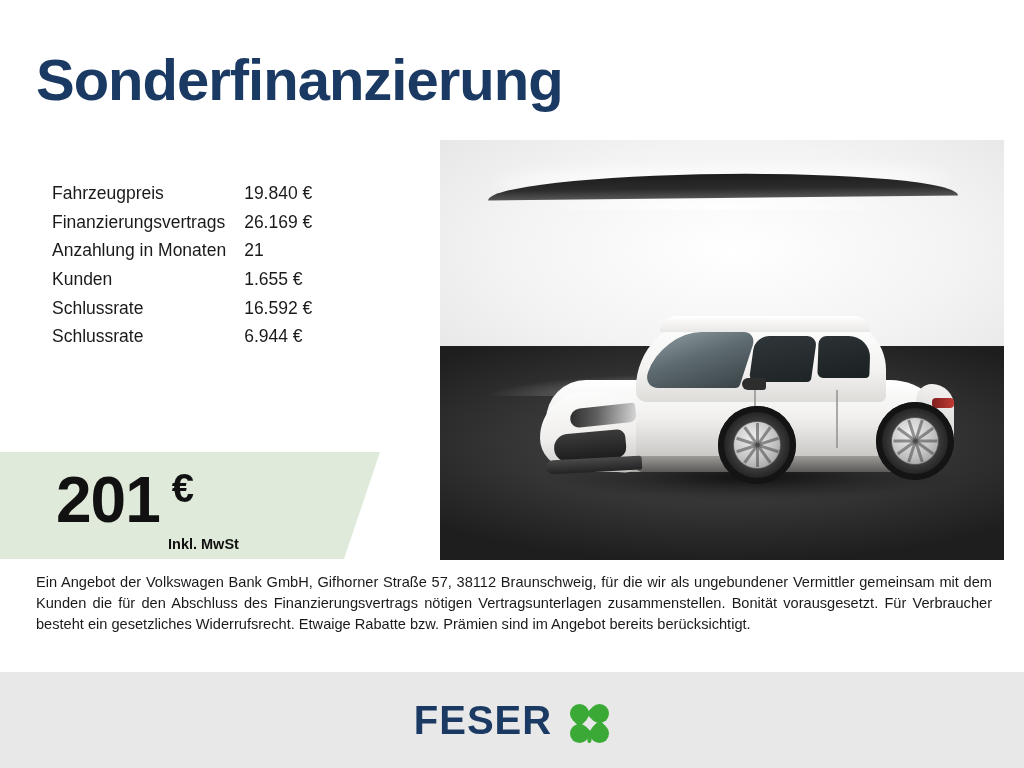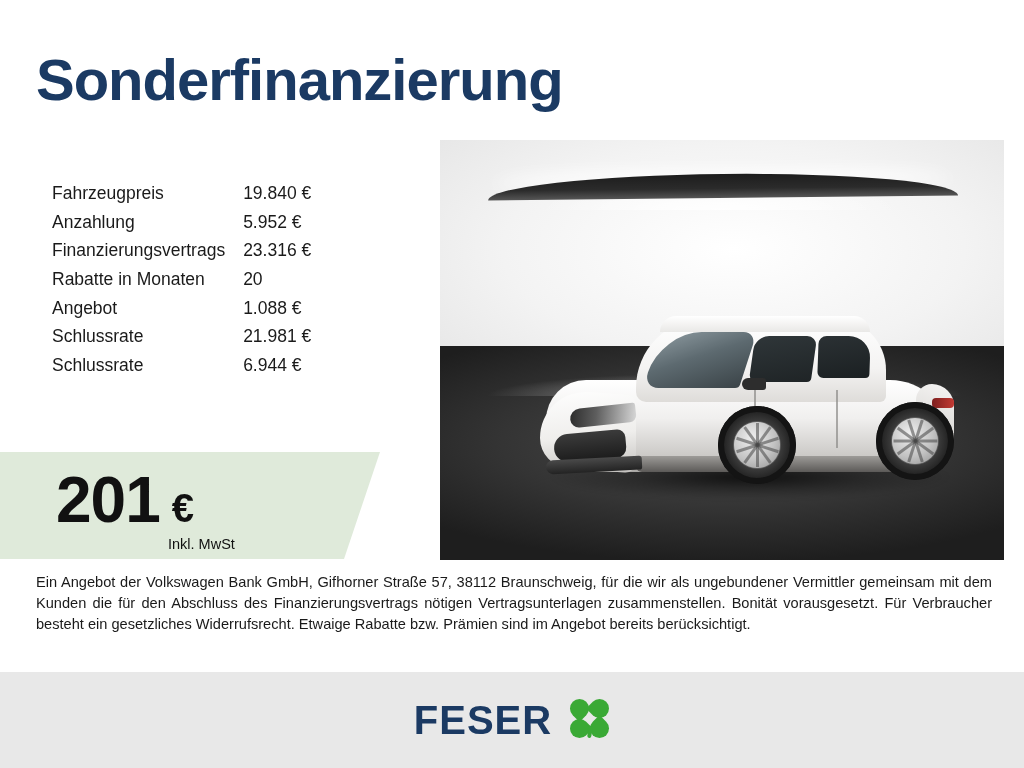--- a/index.html
+++ b/index.html
@@ -65,21 +65,20 @@
     width: 380px;
     height: 107px;
     background: #dfeada;
     clip-path: polygon(0 0, 380px 0, 344px 107px, 0 107px);
   }
   .price-row {
     position: absolute;
     left: 56px;
     top: 468px;
     display: flex;
-    align-items: flex-end;
   }
   .price-amount {
     font-size: 64px;
     font-weight: bold;
     color: #111111;
     line-height: 1;
     letter-spacing: -1px;
   }
   .price-currency {
     font-size: 40px;
@@ -87,21 +86,21 @@
     color: #111111;
     line-height: 1;
     margin-left: 12px;
     margin-bottom: 4px;
   }
   .price-note {
     position: absolute;
     left: 168px;
     top: 536px;
     font-size: 14.5px;
-    font-weight: normal;
+    font-weight: bold;
     color: #111111;
   }
 
   
   .car-photo {
     position: absolute;
     left: 440px;
     top: 140px;
     width: 564px;
     height: 420px;
@@ -367,21 +366,21 @@
     bottom: 0;
     width: 1024px;
     height: 96px;
     background: #e8e8e8;
     display: flex;
     align-items: center;
     justify-content: center;
   }
   .footer-logo {
     display: flex;
-    align-items: flex-start;
+    align-items: flex-end;
     gap: 18px;
   }
   .logo-word {
     font-size: 40px;
     font-weight: bold;
     color: #1b3a63;
     letter-spacing: 1px;
   }
   .clover {
     width: 40px;
@@ -417,38 +416,34 @@
 
   <div class="title">Sonderfinanzierung</div>
 
   <table class="finance-table">
     <tbody>
       <tr>
         <td class="label">Fahrzeugpreis</td>
         <td class="value">19.840 €</td>
       </tr>
       <tr>
-        <td class="label">Anzahlung</td>
-        <td class="value">5.952 €</td>
+        <td class="label">Finanzierungsvertrags</td>
+        <td class="value">26.169 €</td>
       </tr>
       <tr>
-        <td class="label">Finanzierungsvertrags</td>
-        <td class="value">23.316 €</td>
+        <td class="label">Anzahlung in Monaten</td>
+        <td class="value">21</td>
       </tr>
       <tr>
-        <td class="label">Rabatte in Monaten</td>
-        <td class="value">20</td>
-      </tr>
-      <tr>
-        <td class="label">Angebot</td>
-        <td class="value">1.088 €</td>
+        <td class="label">Kunden</td>
+        <td class="value">1.655 €</td>
       </tr>
       <tr>
         <td class="label">Schlussrate</td>
-        <td class="value">21.981 €</td>
+        <td class="value">16.592 €</td>
       </tr>
       <tr>
         <td class="label">Schlussrate</td>
         <td class="value">6.944 €</td>
       </tr>
     </tbody>
   </table>
 
   <div class="price-banner"></div>
   <div class="price-row">

